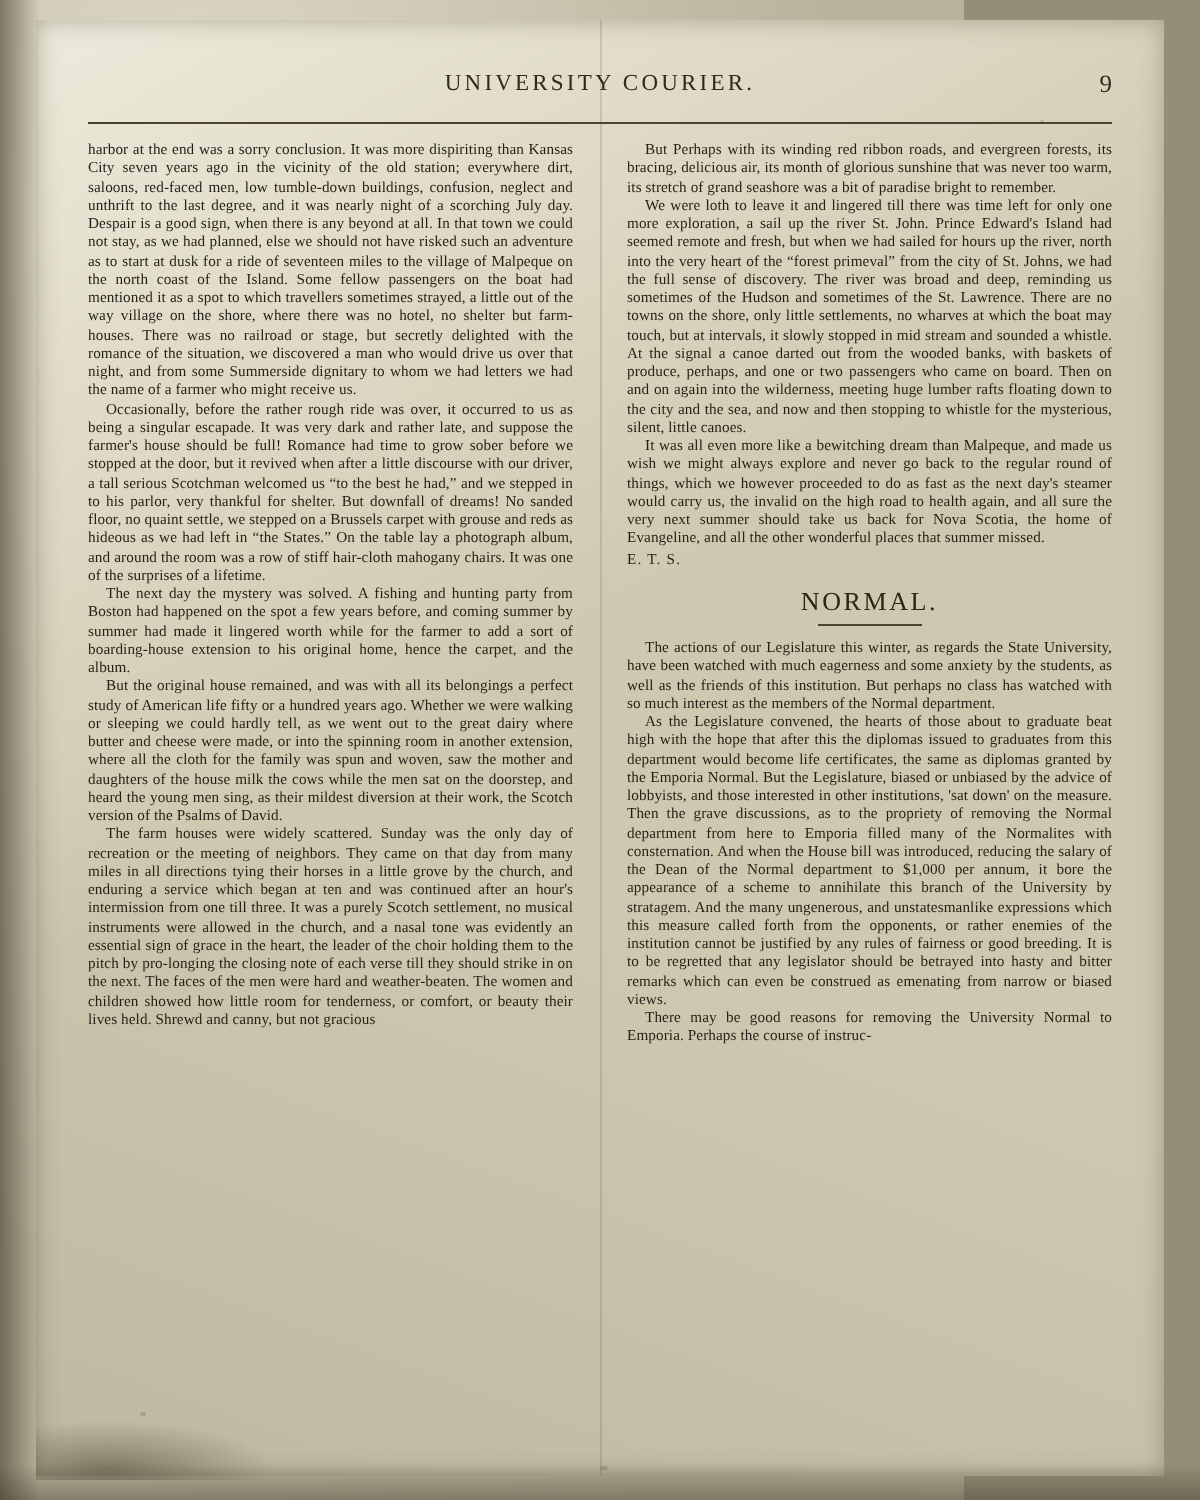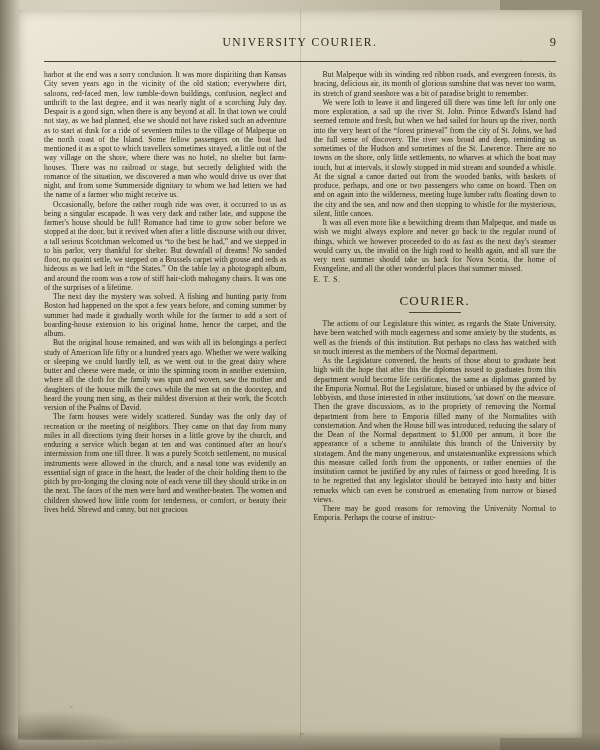--- a/index.html
+++ b/index.html
@@ -15,21 +15,20 @@
   }
   .page {
     position: absolute;
     left: 0; top: 0;
     width: 482px;
     height: 750px;
     background: #b9b29c;
     background-image:
       radial-gradient(ellipse at 20% 15%, rgba(255,252,238,0.55), rgba(255,252,238,0) 60%),
       radial-gradient(ellipse at 80% 80%, rgba(150,140,115,0.35), rgba(150,140,115,0) 65%);
-    padding-left: 18px;
   }
   .paper {
     position: absolute;
     left: 18px; top: 10px;
     width: 564px;
     height: 728px;
     background: #cfc8b0;
     background-image:
       linear-gradient(150deg, rgba(255,253,243,0.65), rgba(255,253,243,0) 45%),
       linear-gradient(20deg, rgba(120,110,88,0.18), rgba(120,110,88,0) 40%);
@@ -161,34 +160,34 @@
       <div class="running-title">UNIVERSITY COURIER.</div>
       <div class="page-number">9</div>
     </div>
     <div class="rule"></div>
 
     <div class="columns">
 
       <div class="col left">
         <p class="noindent">harbor at the end was a sorry conclusion. It was more dispiriting than Kansas City seven years ago in the vicinity of the old station; everywhere dirt, saloons, red-faced men, low tumble-down buildings, confusion, neglect and unthrift to the last degree, and it was nearly night of a scorching July day. Despair is a good sign, when there is any beyond at all. In that town we could not stay, as we had planned, else we should not have risked such an adventure as to start at dusk for a ride of seventeen miles to the village of Malpeque on the north coast of the Island. Some fellow passengers on the boat had mentioned it as a spot to which travellers sometimes strayed, a little out of the way village on the shore, where there was no hotel, no shelter but farm-houses. There was no railroad or stage, but secretly delighted with the romance of the situation, we discovered a man who would drive us over that night, and from some Summerside dignitary to whom we had letters we had the name of a farmer who might receive us.</p>
         <p>Occasionally, before the rather rough ride was over, it occurred to us as being a singular escapade. It was very dark and rather late, and suppose the farmer's house should be full! Romance had time to grow sober before we stopped at the door, but it revived when after a little discourse with our driver, a tall serious Scotchman welcomed us “to the best he had,” and we stepped in to his parlor, very thankful for shelter. But downfall of dreams! No sanded floor, no quaint settle, we stepped on a Brussels carpet with grouse and reds as hideous as we had left in “the States.” On the table lay a photograph album, and around the room was a row of stiff hair-cloth mahogany chairs. It was one of the surprises of a lifetime.</p>
-        <p>The next day the mystery was solved. A fishing and hunting party from Boston had happened on the spot a few years before, and coming summer by summer had made it gradually worth while for the farmer to add a sort of boarding-house extension to his original home, hence the carpet, and the album.</p>
+        <p>The next day the mystery was solved. A fishing and hunting party from Boston had happened on the spot a few years before, and coming summer by summer had made it lingered worth while for the farmer to add a sort of boarding-house extension to his original home, hence the carpet, and the album.</p>
         <p>But the original house remained, and was with all its belongings a perfect study of American life fifty or a hundred years ago. Whether we were walking or sleeping we could hardly tell, as we went out to the great dairy where butter and cheese were made, or into the spinning room in another extension, where all the cloth for the family was spun and woven, saw the mother and daughters of the house milk the cows while the men sat on the doorstep, and heard the young men sing, as their mildest diversion at their work, the Scotch version of the Psalms of David.</p>
         <p>The farm houses were widely scattered. Sunday was the only day of recreation or the meeting of neighbors. They came on that day from many miles in all directions tying their horses in a little grove by the church, and enduring a service which began at ten and was continued after an hour's intermission from one till three. It was a purely Scotch settlement, no musical instruments were allowed in the church, and a nasal tone was evidently an essential sign of grace in the heart, the leader of the choir holding them to the pitch by pro-longing the closing note of each verse till they should strike in on the next. The faces of the men were hard and weather-beaten. The women and children showed how little room for tenderness, or comfort, or beauty their lives held. Shrewd and canny, but not gracious</p>
       </div>
 
       <div class="gutter"></div>
 
       <div class="col right">
-        <p>But Malpeque with its winding red ribbon roads, and evergreen forests, its bracing, delicious air, its month of glorious sunshine that was never too warm, its stretch of grand seashore was a bit of paradise bright to remember.</p>
+        <p>But Perhaps with its winding red ribbon roads, and evergreen forests, its bracing, delicious air, its month of glorious sunshine that was never too warm, its stretch of grand seashore was a bit of paradise bright to remember.</p>
         <p>We were loth to leave it and lingered till there was time left for only one more exploration, a sail up the river St. John. Prince Edward's Island had seemed remote and fresh, but when we had sailed for hours up the river, north into the very heart of the “forest primeval” from the city of St. Johns, we had the full sense of discovery. The river was broad and deep, reminding us sometimes of the Hudson and sometimes of the St. Lawrence. There are no towns on the shore, only little settlements, no wharves at which the boat may touch, but at intervals, it slowly stopped in mid stream and sounded a whistle. At the signal a canoe darted out from the wooded banks, with baskets of produce, perhaps, and one or two passengers who came on board. Then on and on again into the wilderness, meeting huge lumber rafts floating down to the city and the sea, and now and then stopping to whistle for the mysterious, silent, little canoes.</p>
         <p>It was all even more like a bewitching dream than Malpeque, and made us wish we might always explore and never go back to the regular round of things, which we however proceeded to do as fast as the next day's steamer would carry us, the invalid on the high road to health again, and all sure the very next summer should take us back for Nova Scotia, the home of Evangeline, and all the other wonderful places that summer missed.</p>
         <div class="signature">E. T. S.</div>
 
-        <div class="section-head">COURIER.</div>
+        <div class="section-head">NORMAL.</div>
         <div class="short-rule"></div>
 
         <p>The actions of our Legislature this winter, as regards the State University, have been watched with much eagerness and some anxiety by the students, as well as the friends of this institution. But perhaps no class has watched with so much interest as the members of the Normal department.</p>
         <p>As the Legislature convened, the hearts of those about to graduate beat high with the hope that after this the diplomas issued to graduates from this department would become life certificates, the same as diplomas granted by the Emporia Normal. But the Legislature, biased or unbiased by the advice of lobbyists, and those interested in other institutions, 'sat down' on the measure. Then the grave discussions, as to the propriety of removing the Normal department from here to Emporia filled many of the Normalites with consternation. And when the House bill was introduced, reducing the salary of the Dean of the Normal department to $1,000 per annum, it bore the appearance of a scheme to annihilate this branch of the University by stratagem. And the many ungenerous, and unstatesmanlike expressions which this measure called forth from the opponents, or rather enemies of the institution cannot be justified by any rules of fairness or good breeding. It is to be regretted that any legislator should be betrayed into hasty and bitter remarks which can even be construed as emenating from narrow or biased views.</p>
         <p>There may be good reasons for removing the University Normal to Emporia. Perhaps the course of instruc-</p>
       </div>
 
     </div>
   </div>
 

